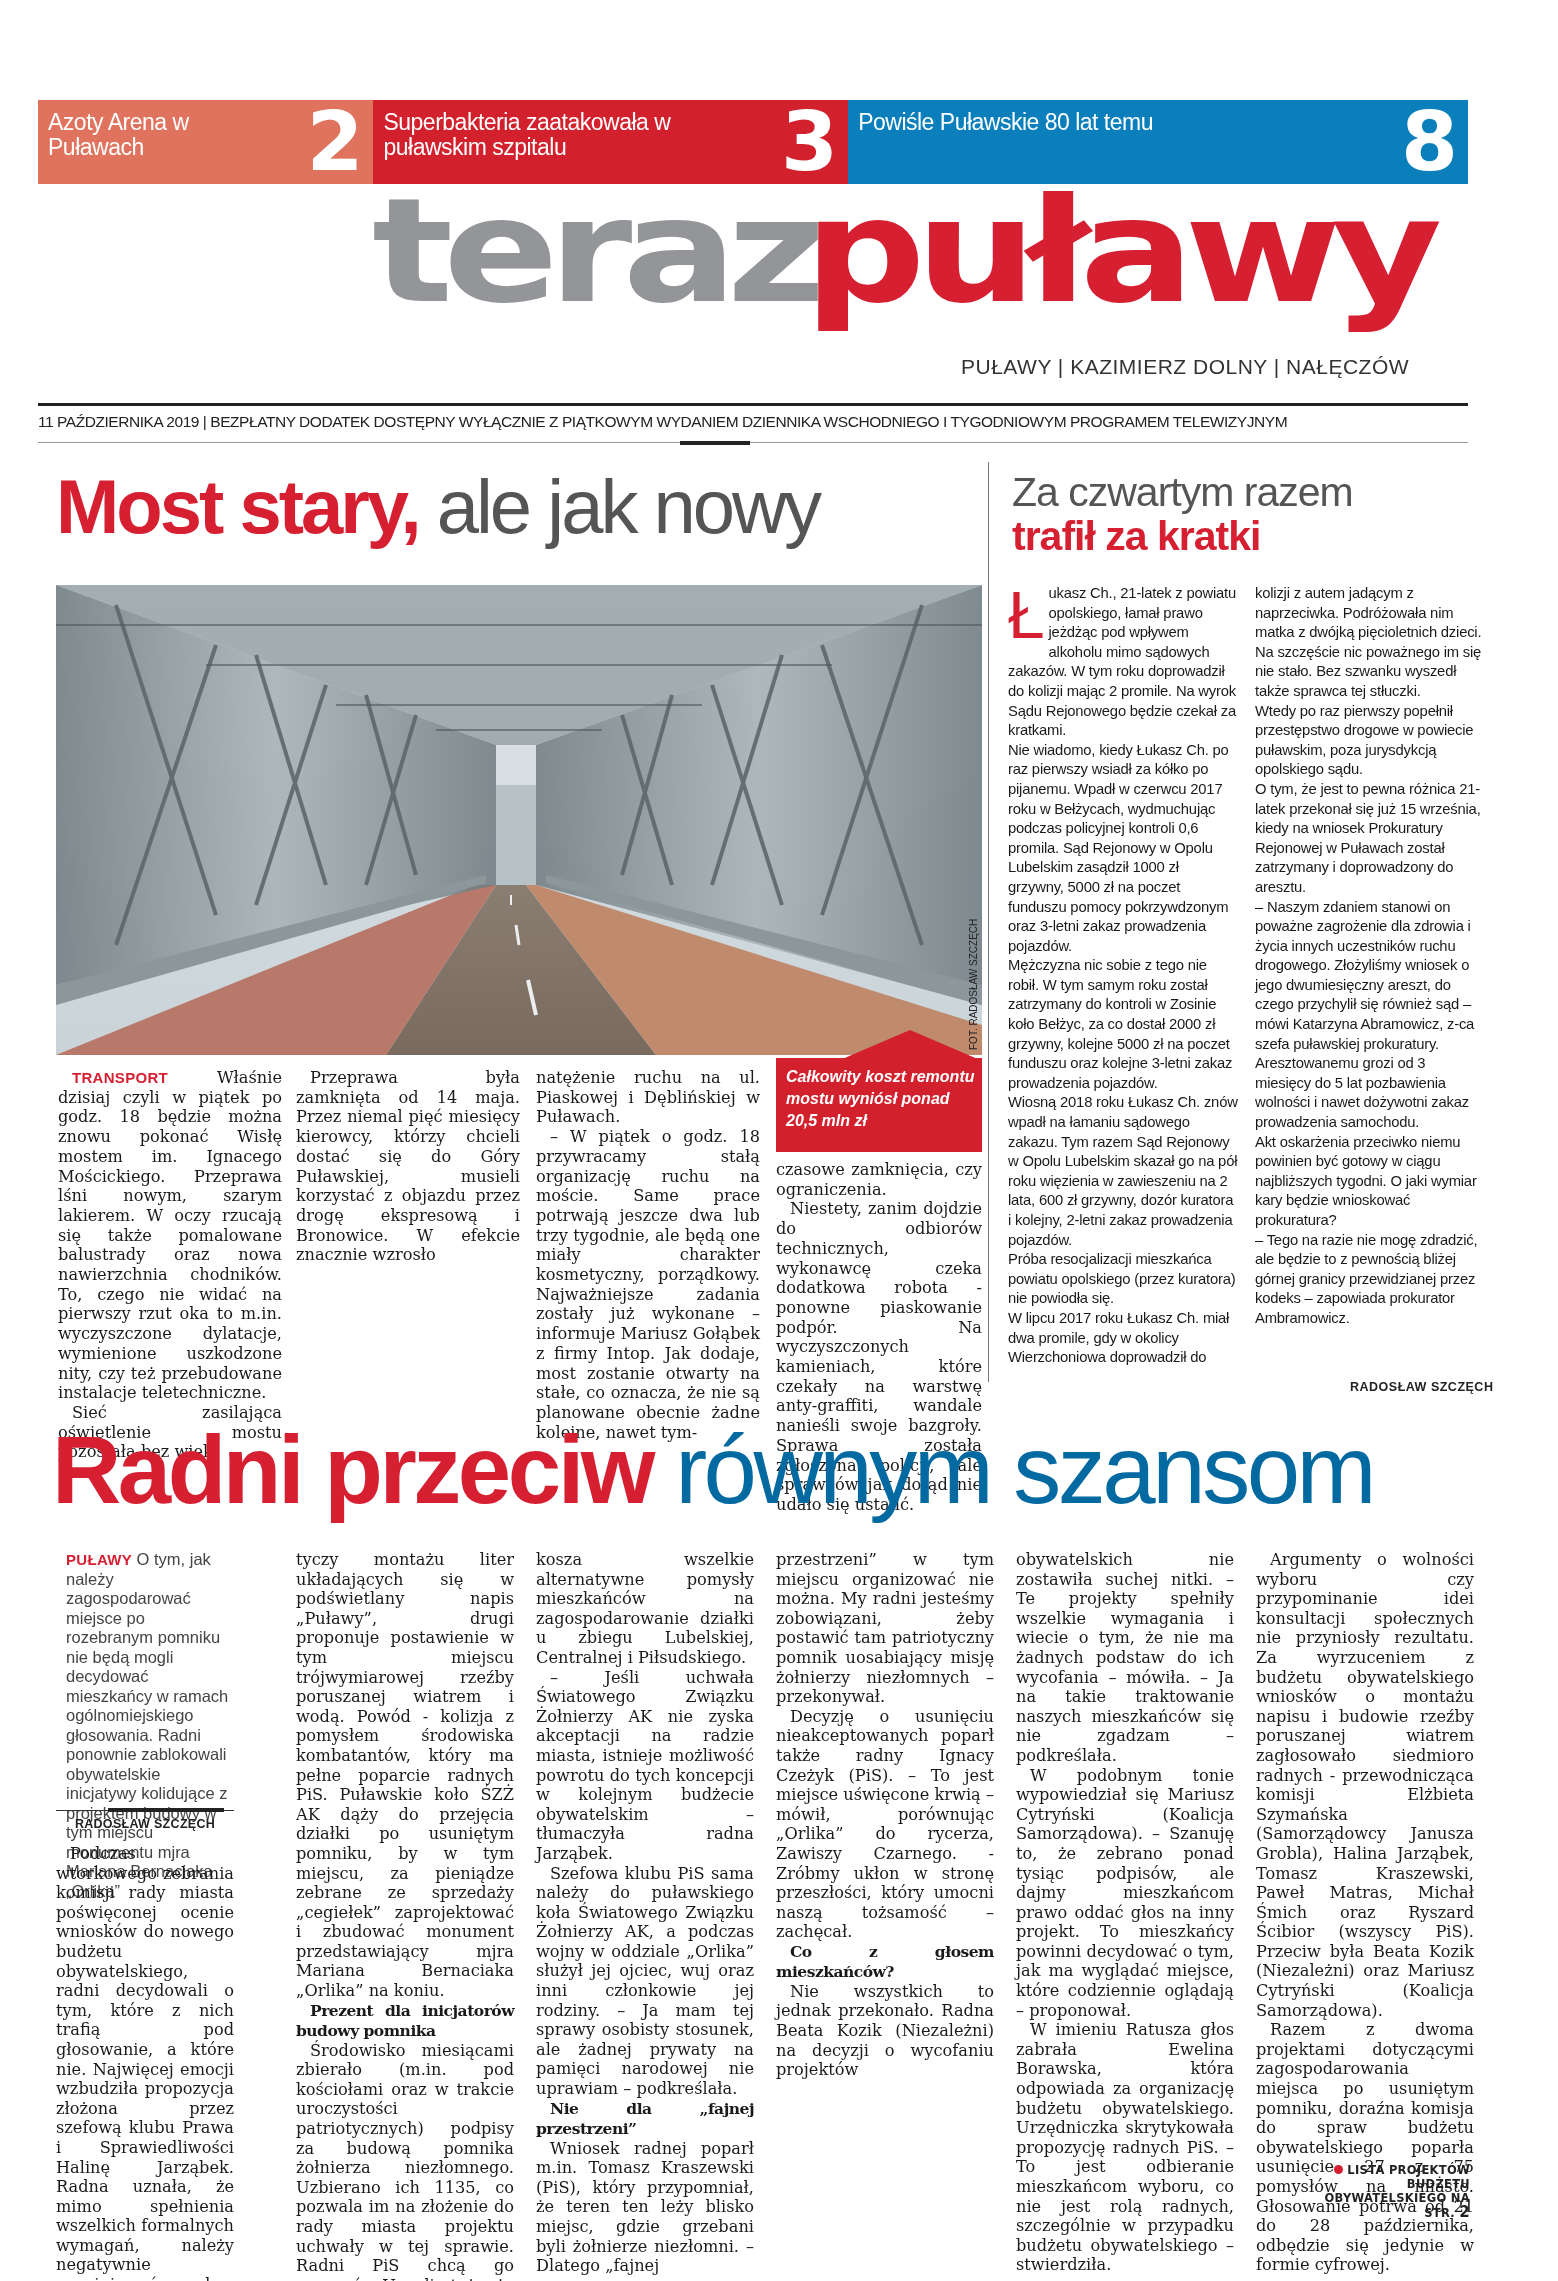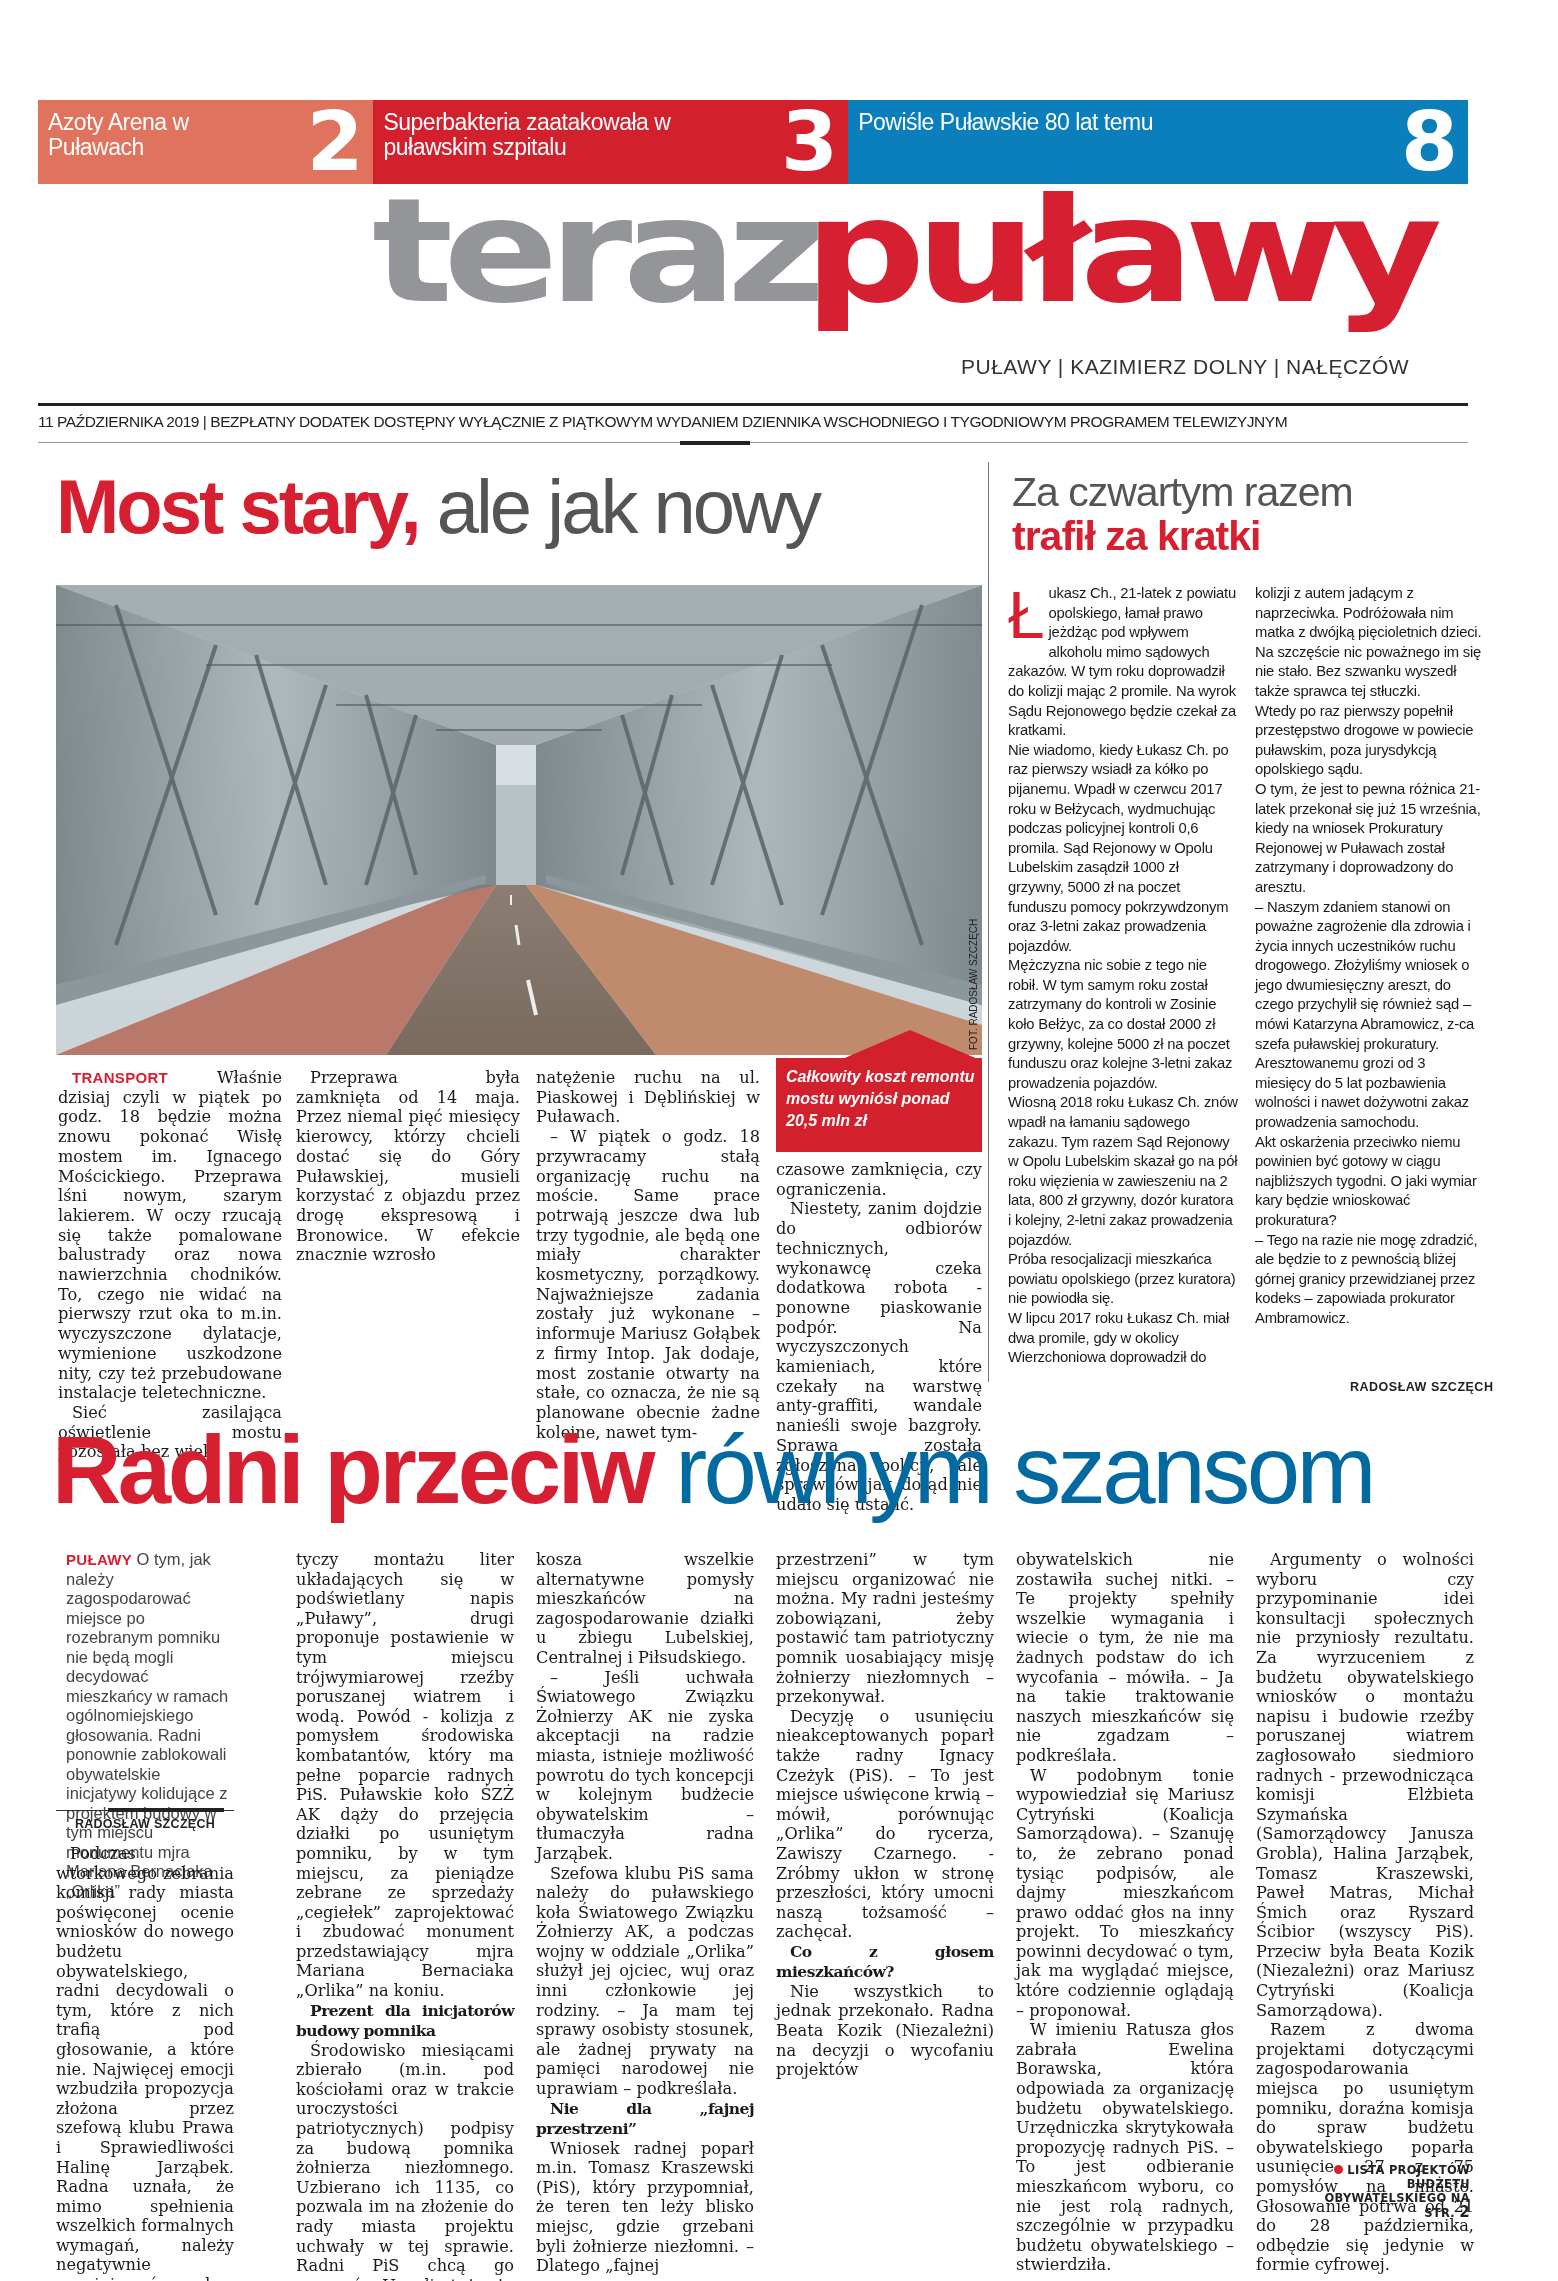--- a/index.html
+++ b/index.html
@@ -205,21 +205,21 @@
 
 <div class="h2-side">
   <span>Za czwartym razem</span>
   <span class="bold">trafił za kratki</span>
 </div>
 
 <div class="side-col sc1">
   <p><span class="dropcap">Ł</span><span>ukasz Ch., 21-latek z powiatu opolskiego, łamał prawo jeżdżąc pod wpływem alkoholu mimo sądowych zakazów. W tym roku doprowadził do kolizji mając 2 promile. Na wyrok Sądu Rejonowego będzie czekał za kratkami.</span></p>
   <p>Nie wiadomo, kiedy Łukasz Ch. po raz pierwszy wsiadł za kółko po pijanemu. Wpadł w czerwcu 2017 roku w Bełżycach, wydmuchując podczas policyjnej kontroli 0,6 promila. Sąd Rejonowy w Opolu Lubelskim zasądził 1000 zł grzywny, 5000 zł na poczet funduszu pomocy pokrzywdzonym oraz 3-letni zakaz prowadzenia pojazdów.</p>
   <p>Mężczyzna nic sobie z tego nie robił. W tym samym roku został zatrzymany do kontroli w Zosinie koło Bełżyc, za co dostał 2000 zł grzywny, kolejne 5000 zł na poczet funduszu oraz kolejne 3-letni zakaz prowadzenia pojazdów.</p>
-  <p>Wiosną 2018 roku Łukasz Ch. znów wpadł na łamaniu sądowego zakazu. Tym razem Sąd Rejonowy w Opolu Lubelskim skazał go na pół roku więzienia w zawieszeniu na 2 lata, 800 zł grzywny, dozór kuratora i kolejny, 2-letni zakaz prowadzenia pojazdów.</p>
+  <p>Wiosną 2018 roku Łukasz Ch. znów wpadł na łamaniu sądowego zakazu. Tym razem Sąd Rejonowy w Opolu Lubelskim skazał go na pół roku więzienia w zawieszeniu na 2 lata, 600 zł grzywny, dozór kuratora i kolejny, 2-letni zakaz prowadzenia pojazdów.</p>
   <p>Próba resocjalizacji mieszkańca powiatu opolskiego (przez kuratora) nie powiodła się.</p>
   <p>W lipcu 2017 roku Łukasz Ch. miał dwa promile, gdy w okolicy Wierzchoniowa doprowadził do</p>
 </div>
 <div class="side-col sc2">
   <p>kolizji z autem jadącym z naprzeciwka. Podróżowała nim matka z dwójką pięcioletnich dzieci. Na szczęście nic poważnego im się nie stało. Bez szwanku wyszedł także sprawca tej stłuczki.</p>
   <p>Wtedy po raz pierwszy popełnił przestępstwo drogowe w powiecie puławskim, poza jurysdykcją opolskiego sądu.</p>
   <p>O tym, że jest to pewna różnica 21-latek przekonał się już 15 września, kiedy na wniosek Prokuratury Rejonowej w Puławach został zatrzymany i doprowadzony do aresztu.</p>
   <p>– Naszym zdaniem stanowi on poważne zagrożenie dla zdrowia i życia innych uczestników ruchu drogowego. Złożyliśmy wniosek o jego dwumiesięczny areszt, do czego przychylił się również sąd – mówi Katarzyna Abramowicz, z-ca szefa puławskiej prokuratury.</p>
   <p>Aresztowanemu grozi od 3 miesięcy do 5 lat pozbawienia wolności i nawet dożywotni zakaz prowadzenia samochodu.</p>
   <p>Akt oskarżenia przeciwko niemu powinien być gotowy w ciągu najbliższych tygodni. O jaki wymiar kary będzie wnioskować prokuratura?</p>

